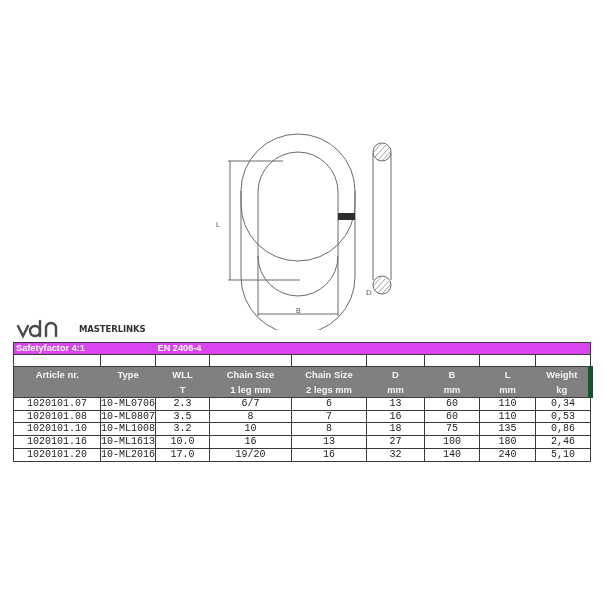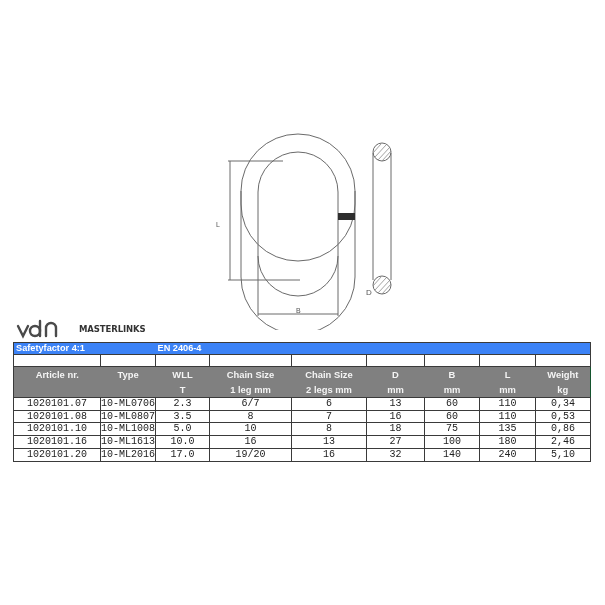--- a/index.html
+++ b/index.html
@@ -2,28 +2,28 @@
 <html><head>
   <meta charset="utf-8">
   <style>
     html, body { margin:0; padding:0; background:#ffffff; }
     body { width:605px; height:605px; position:relative; overflow:hidden; font-family:"Liberation Sans", sans-serif; }
     .drawing { position:absolute; left:0; top:0; width:605px; height:330px; }
     .logo { position:absolute; left:16px; top:318px; height:22px; display:flex; align-items:center;gap:9px; }
     .logo-text { font-family:"DejaVu Sans", sans-serif; font-weight:bold; font-size:8.5px; color:#333; margin-left:12px; letter-spacing:-0.1px; }
     table.spec { position:absolute; left:13px; top:342px; width:577px; border-collapse:collapse; table-layout:fixed; font-size:9.2px; }
     table.spec td { border:1px solid #3a3a3a; padding:0; text-align:center; height:11.7px; line-height:11.7px; white-space:nowrap; overflow:hidden; color:#222; }
-    tr.safety td { background:#3b82f6; color:#fff; font-weight:bold; text-align:left; height:11px; line-height:11px; border-bottom:1px solid #3a3a3a; }
+    tr.safety td { background:#d946ef; color:#fff; font-weight:bold; text-align:left; height:11px; line-height:11px; border-bottom:1px solid #3a3a3a; }
     tr.blank td { background:#fff; height:11px; }
     tr.head td { background:#808080; color:#f4f4f4; font-weight:bold; font-size:9.4px; height:15px; line-height:15px;margin-left:20px; }
     tr.head.top td { border-bottom:none; }
     tr.head.bot td { border-top:none; }
     tr.head td { border-left:none; border-right:none; }
     tr.head td:first-child { border-left:1px solid #3a3a3a; }
-    tr.head td:last-child { border-right:1px solid #14532d; }
+    tr.head td:last-child { border-right:5px solid #14532d; }
     tr.data td { font-family:Liberation Mono, monospace; font-size:10px; }
   </style>
 </head>
 <body>
 
 <svg class="drawing" viewBox="0 0 605 330" width="605" height="330">
   <g fill="none" stroke="#6a6a6a" stroke-width="1">
 
     <path d="M241,197 L241,204 A57,57 0 0 0 355,204 L355,197 L355,191 A57,57 0 0 0 241,191 Z"></path>
     <path d="M241,191 L241,277 A57,57 0 0 0 355,277 L355,191"></path>
@@ -142,21 +142,21 @@
         <td>8</td>
         <td>7</td>
         <td>16</td>
         <td>60</td>
         <td>110</td>
         <td>0,53</td>
   </tr>
   <tr class="data">
     <td>1020101.10</td>
         <td>10-ML1008</td>
-        <td>5.0</td>
+        <td>3.2</td>
         <td>10</td>
         <td>8</td>
         <td>18</td>
         <td>75</td>
         <td>135</td>
         <td>0,86</td>
   </tr>
   <tr class="data">
     <td>1020101.16</td>
         <td>10-ML1613</td>

